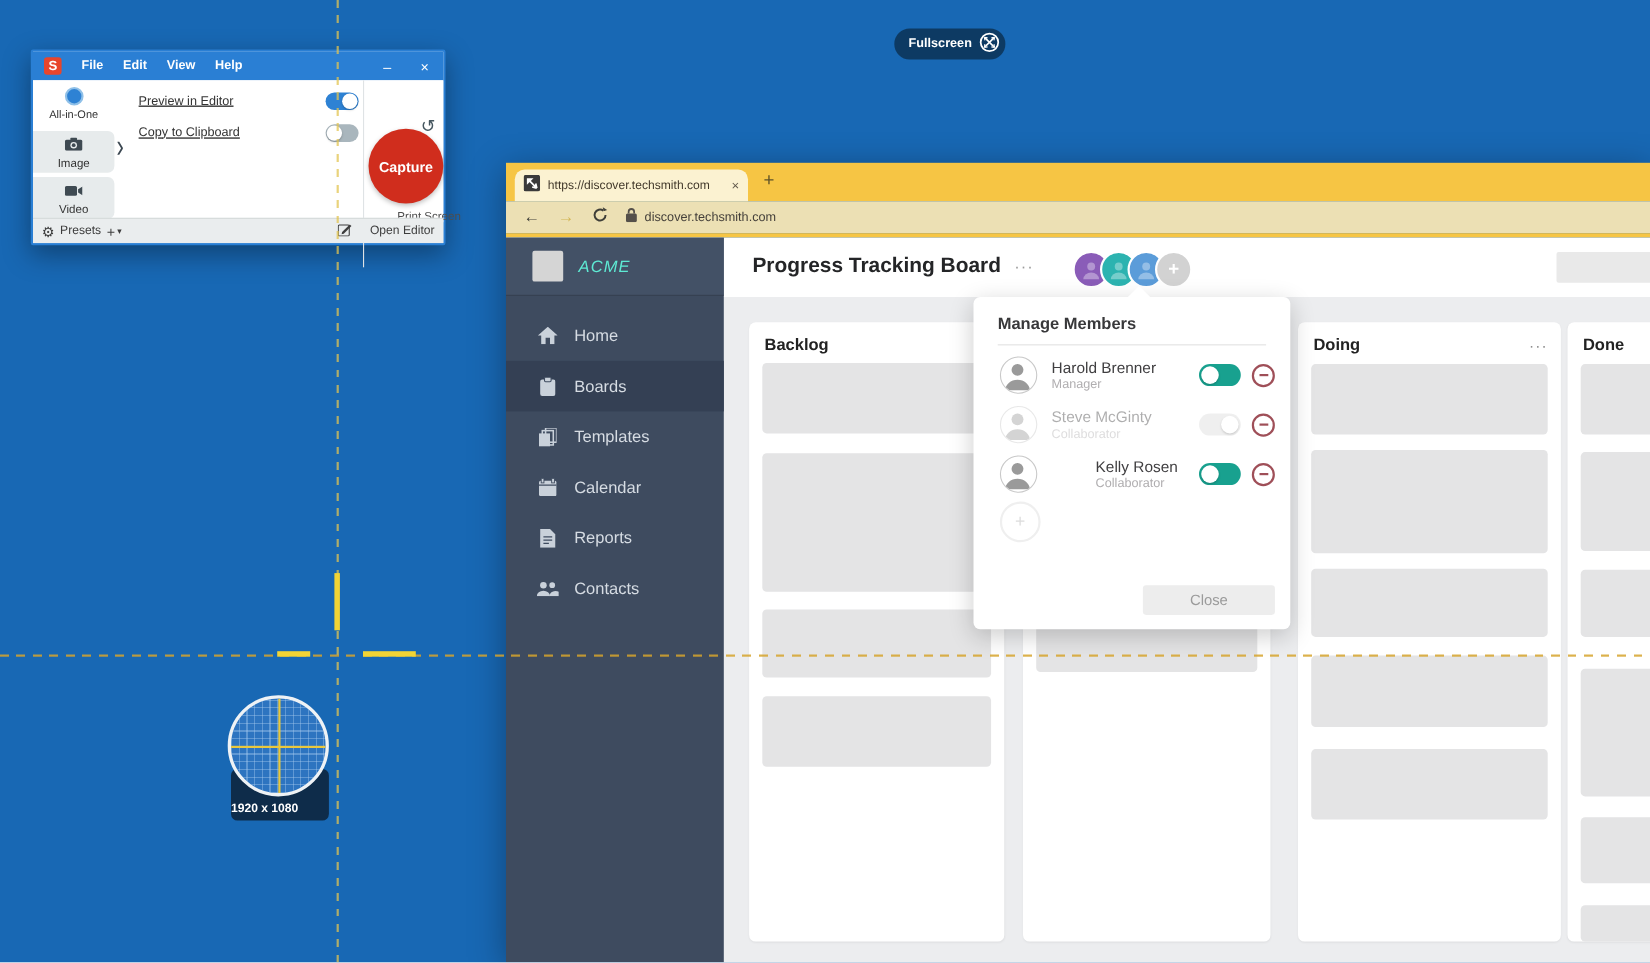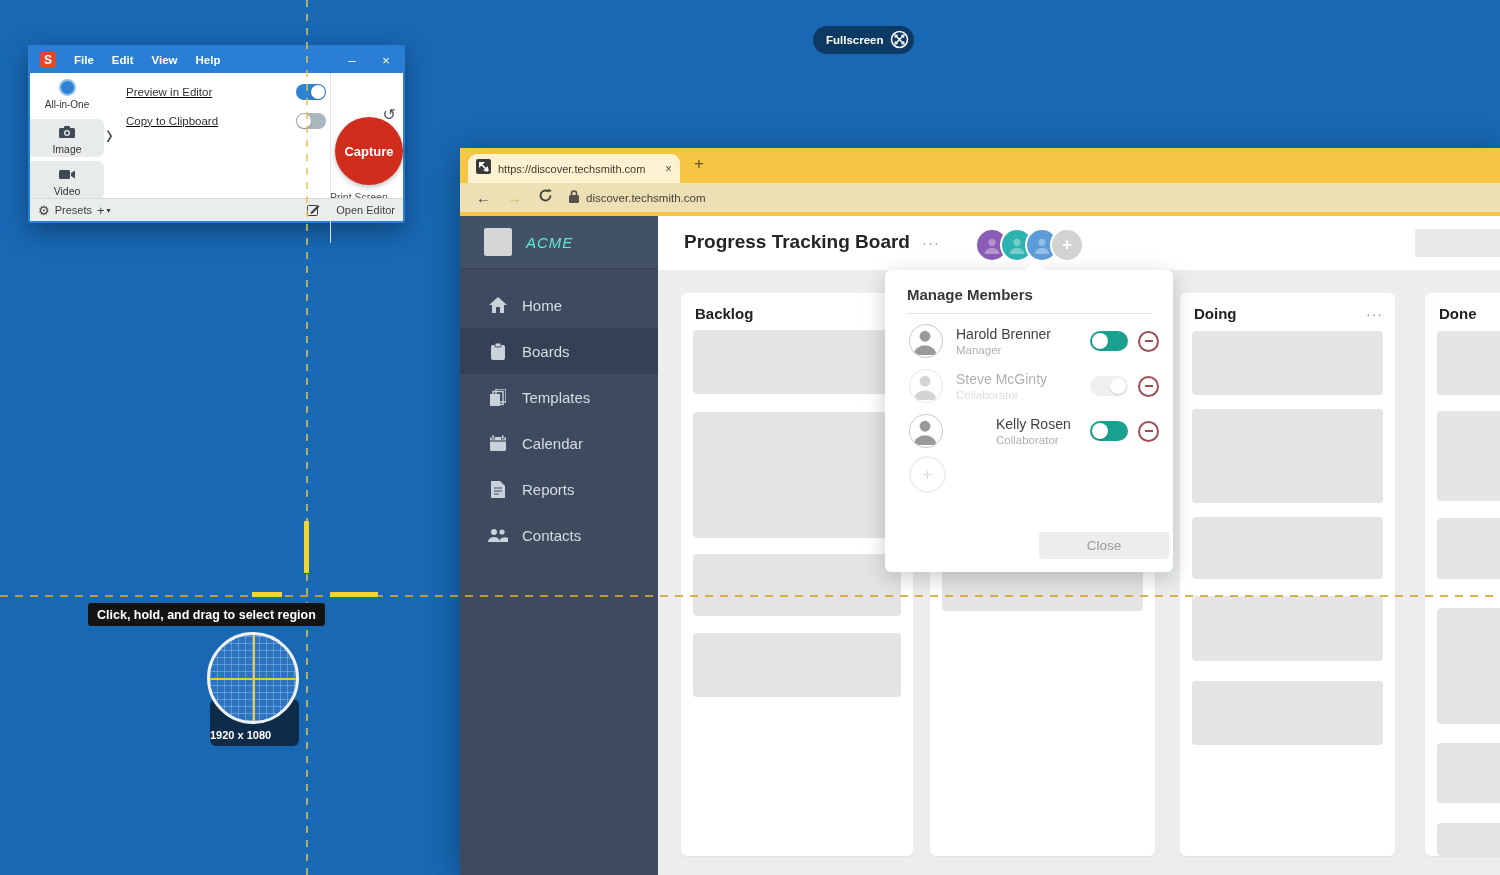--- a/index.html
+++ b/index.html
@@ -41,21 +41,21 @@
   .sn-pill{margin-left:auto;width:30px;height:16px;border-radius:8px;position:relative;}
   .sn-pill.on{background:#2e82d4;}
   .sn-pill.off{background:#a9b6bd;}
   .sn-knob{position:absolute;top:1px;width:14px;height:14px;border-radius:50%;background:#fff;box-shadow:0 1px 2px rgba(0,0,0,.25);}
   .sn-pill.on .sn-knob{right:1px;}
   .sn-pill.off .sn-knob{left:1px;}
   #sn-divider{left:300px;top:26px;width:1px;height:170px;background:#dfe3e5;}
   #sn-undo{right:7px;top:32px;font-size:16px;color:#45565f;}
   #sn-capture{left:305px;top:44px;width:68px;height:68px;border-radius:50%;background:#d02d1d;color:#fff;
     font-size:13px;font-weight:bold;display:flex;align-items:center;justify-content:center;box-shadow:0 2px 5px rgba(0,0,0,.25);text-align:center;}
-  #sn-printscreen{left:300px;top:118px;width:77px;text-align:left;font-size:10.5px;color:#4d4d4d;}
+  #sn-printscreen{left:312px;top:118px;width:77px;text-align:right;font-size:10.5px;color:#4d4d4d;}
   #sn-bottombar{left:0;right:0;bottom:0;height:22px;background:#eaedee;border-top:1px solid #d5dada;
     display:flex;align-items:center;font-size:11px;color:#3d3d3d;}
   #sn-presets{display:flex;align-items:center;gap:5px;margin-left:8px;}
   #sn-open-editor{margin-left:auto;margin-right:8px;display:flex;align-items:center;gap:16px;}
 
   
   #browser{left:460px;top:148px;width:1040px;height:727px;z-index:10;box-shadow:0 6px 30px rgba(0,0,0,.35);}
   #tabstrip{left:0;top:0;right:0;height:35px;background:#f6c544;}
   #tab{left:8px;top:6px;width:212px;height:29px;background:#fbf2d1;border-radius:9px 9px 0 0;
     display:flex;align-items:center;padding:0 8px;box-sizing:border-box;gap:7px;}
@@ -115,21 +115,21 @@
   .m-toggle.on{background:#18a18f;}
   .m-toggle.off{background:#ececec;}
   .m-knob{position:absolute;top:2px;width:16px;height:16px;border-radius:50%;background:#fff;box-shadow:0 1px 2px rgba(0,0,0,.2);}
   .m-toggle.on .m-knob{left:2px;}
   .m-toggle.off .m-knob{right:2px;}
   .m-remove{position:absolute;left:229px;width:17px;height:17px;border:2px solid #9f4f58;border-radius:50%;
     display:flex;align-items:center;justify-content:center;}
   .m-remove::after{content:"";width:8px;height:2px;background:#9f4f58;display:block;}
   #popup-add{left:24px;top:186px;width:33px;height:33px;border:2px solid #efefef;border-radius:50%;
     display:flex;align-items:center;justify-content:center;color:#ddd;font-size:16px;}
-  #popup-close{left:154px;top:262px;width:130px;height:27px;background:#ededed;border-radius:3px;
+  #popup-close{left:154px;top:262px;width:120px;height:27px;background:#ededed;border-radius:3px;
     display:flex;align-items:center;justify-content:center;font-size:13.5px;color:#9b9b9b;}
 
   
   #region-tooltip{left:88px;top:603px;height:23px;padding:0 9px;background:#141414;border-radius:3px;z-index:70;
     display:flex;align-items:center;color:#fff;font-size:12.5px;font-weight:bold;white-space:nowrap;}
   #mag-label{left:210px;top:699px;width:89px;height:47px;background:#0e2c4a;border-radius:6px;z-index:68;}
   #mag-label span{position:absolute;bottom:5px;left:0;right:0;color:#fff;font-size:11px;font-weight:bold;}
   #magnifier{left:207px;top:632px;width:92px;height:92px;border-radius:50%;border:3px solid #eef2f5;z-index:69;
     background:#2d74c0;overflow:hidden;box-sizing:border-box;}
   #mag-grid{position:absolute;inset:0;
@@ -369,21 +369,21 @@
               <div class="card" style="top: 119px; height: 126px;"></div>
               <div class="card" style="top: 261px; height: 62px;"></div>
               <div class="card" style="top: 340px; height: 64px;"></div>
             </div>
             <div class="col abs" style="left: 272px; width: 225px;">
               <div class="col-header">
                 <span></span>
               </div>
               <div class="card" style="top: 272px; height: 46px;"></div>
             </div>
-            <div class="col abs" style="left: 522px; width: 215px;">
+            <div class="col abs" style="left: 522px; width: 239px;">
               <div class="col-header">
                 <span>Doing</span>
                 <span class="dots">···</span>
               </div>
               <div class="card" style="top: 38px; height: 64px;"></div>
               <div class="card" style="top: 116px; height: 94px;"></div>
               <div class="card" style="top: 224px; height: 62px;"></div>
               <div class="card" style="top: 303px; height: 65px;"></div>
               <div class="card" style="top: 388px; height: 64px;"></div>
             </div>
@@ -454,21 +454,20 @@
           <div class="m-toggle on">
             <div class="m-knob"></div>
           </div>
           <div class="m-remove"></div>
         </div>
       </div>
     <div class="abs" id="popup-add">+</div>
     <div class="abs" id="popup-close">Close</div>
   </div>
 
-  <div class="abs" id="region-tooltip">Click, hold, and drag to select region</div>
   <div class="abs" id="mag-label">
     <span>1920 x 1080</span>
   </div>
   <div class="abs" id="magnifier">
     <div id="mag-grid"></div>
     <div class="mag-cross-v"></div>
     <div class="mag-cross-h"></div>
   </div>
 
 </div>

